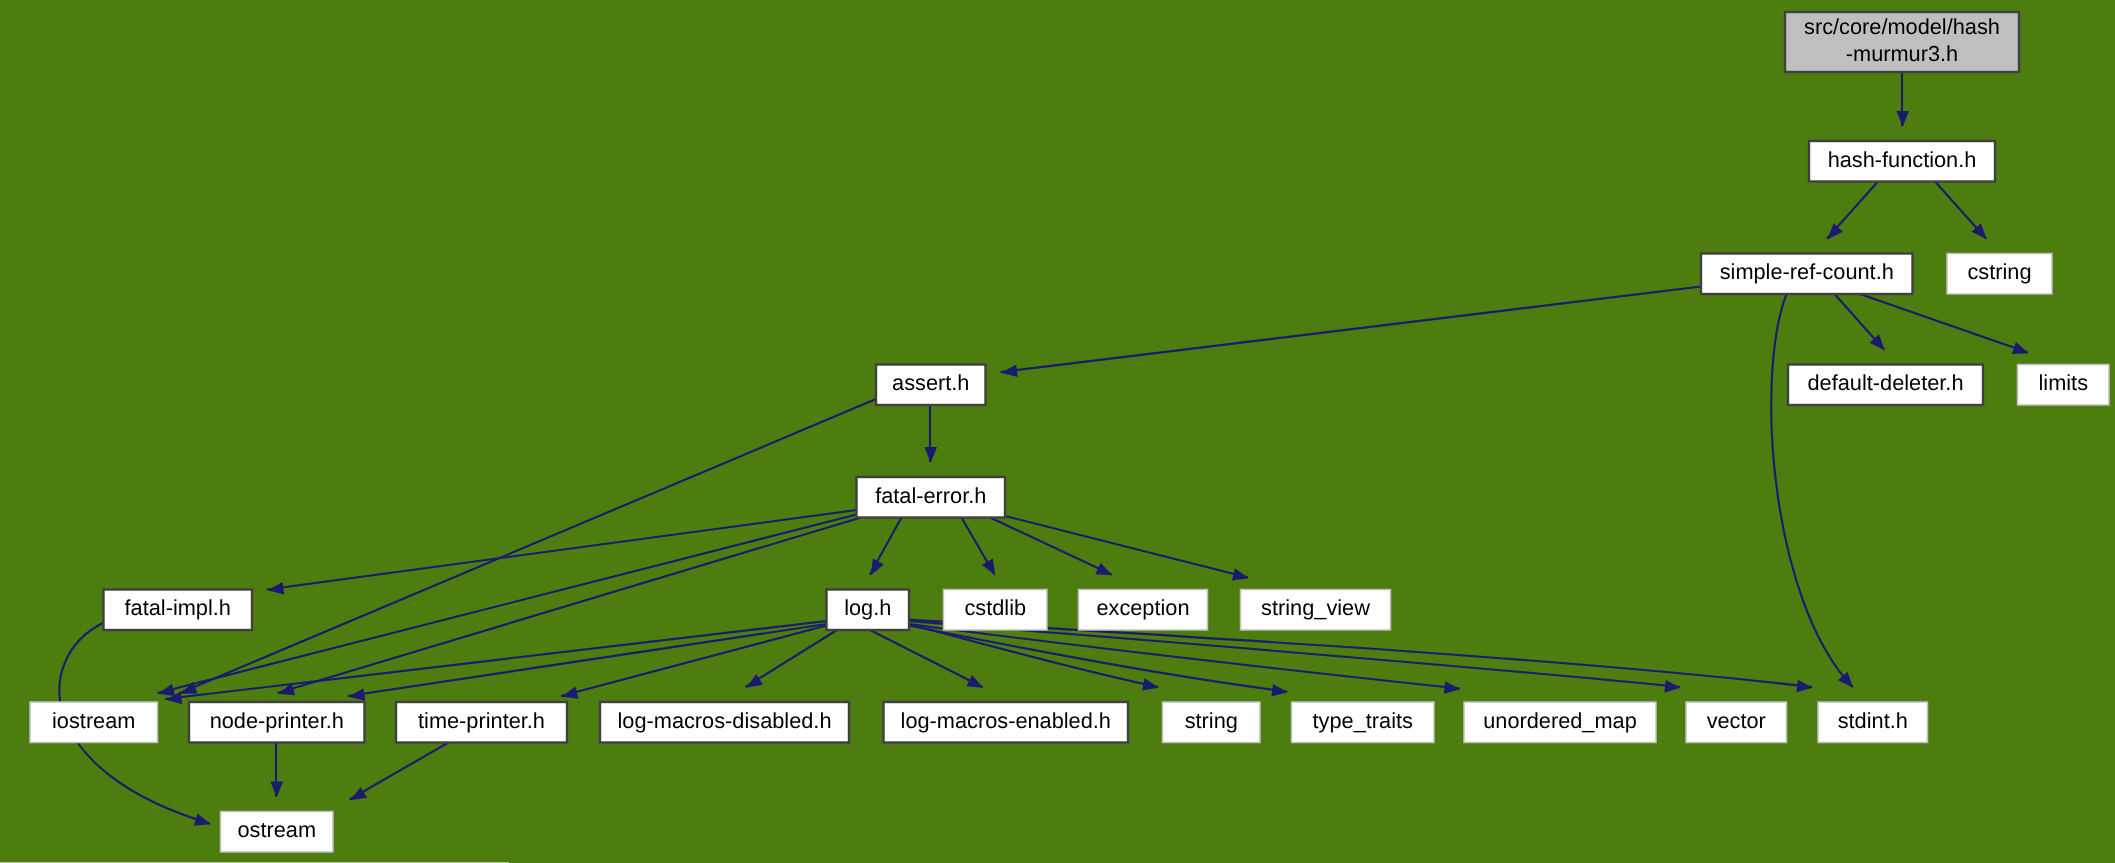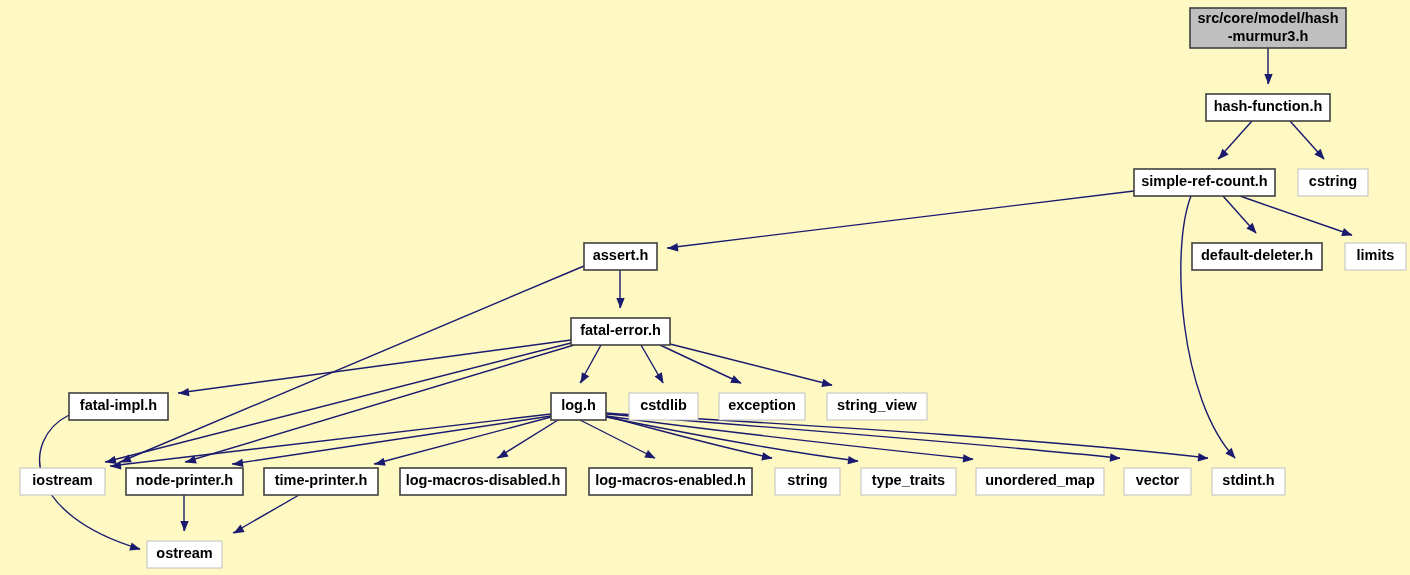--- a/index.html
+++ b/index.html
@@ -9,22 +9,21 @@
     background: #ffffff;
   }
   body {
     font-family: "Liberation Sans", sans-serif;
   }
   #graph-root {
     position: relative;
     width: 1410px;
     height: 575px;
     overflow: hidden;
-    background: #fef9c3;
-    font-weight: bold;
+    background: #4d7c0f;
   }
   svg.graph-canvas {
     position: absolute;
     left: 0;
     top: 0;
     width: 1410px;
     height: 575px;
     display: block;
   }
   .node-box {

